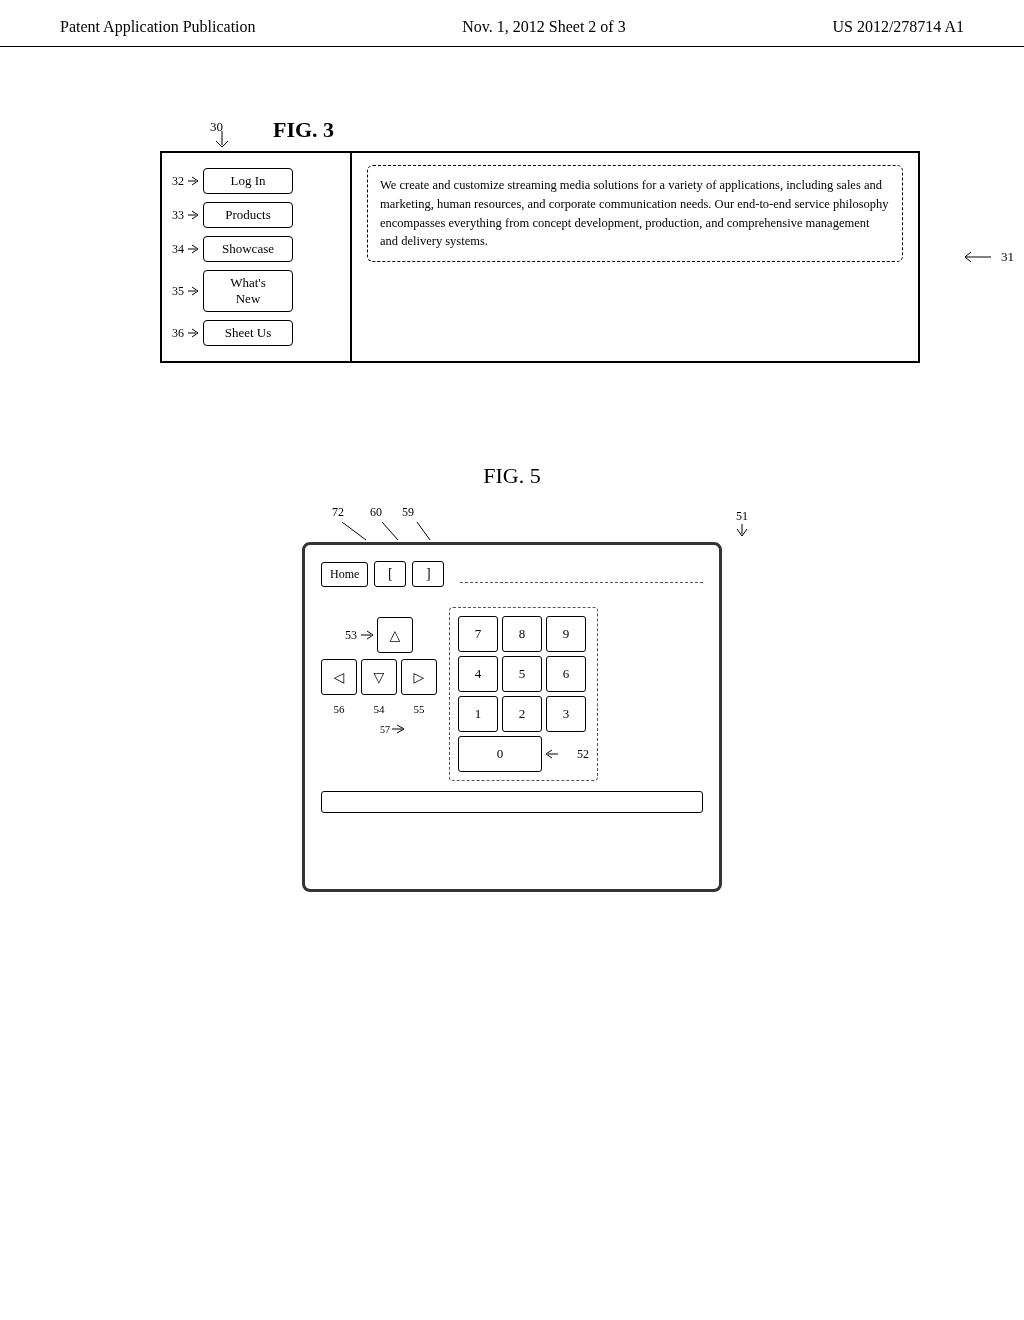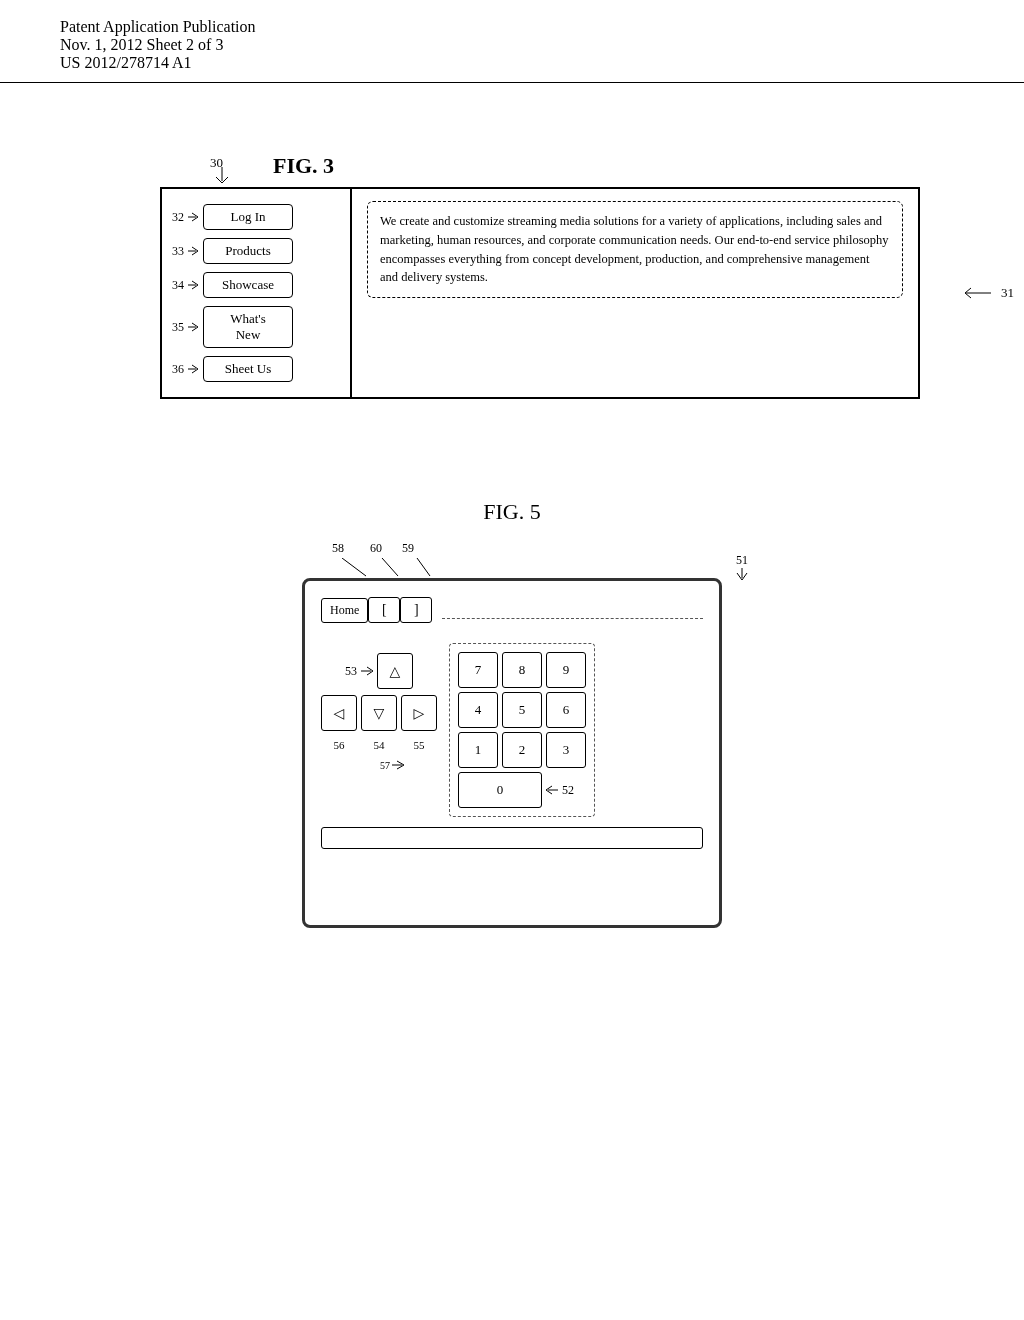--- a/index.html
+++ b/index.html
@@ -12,21 +12,20 @@
       color: #000;
     }
 
     
     .header {
       display: flex;
       justify-content: space-between;
       align-items: baseline;
       padding: 18px 60px 10px 60px;
       border-bottom: 1px solid #000;
-      flex-direction: column;
     }
 
     
     .main {
       padding: 40px 60px;
     }
 
     
     .fig3-section {
       margin-top: 30px;
@@ -103,21 +102,21 @@
       width: 420px;
       min-height: 350px;
       background: #fff;
       padding: 16px;
       position: relative;
     }
 
     .fig5-top-row {
       display: flex;
       align-items: center;
-      gap: 0;
+      gap: 6px;
       margin-bottom: 20px;
     }
 
     .fig5-button {
       border: 1.5px solid #000;
       border-radius: 3px;
       padding: 4px 8px;
       font-size: 12px;
       background: #fff;
       min-width: 44px;
@@ -295,25 +294,25 @@
       </div>
     </div>
   </div>
 
   <div class="fig5-section">
     <span class="fig5-title">FIG. 5</span>
 
     <div class="fig5-wrapper" style="position:relative;">
 
       <div style="display:flex; position:relative; margin-bottom:2px; margin-left:20px;">
-        <span style="font-size:12px; margin-right:16px; margin-left:10px;">58</span>
+        <span style="font-size:12px; margin-right:16px; margin-left:10px;">72</span>
         <span style="font-size:12px; margin-right:10px; margin-left:10px;">60</span>
         <span style="font-size:12px; margin-left:10px;">59</span>
 
-        <div style="position:absolute; right:-30px; top:12px; display:flex; flex-direction:column; align-items:center;">
+        <div style="position:absolute; right:-30px; top:4px; display:flex; flex-direction:column; align-items:center;">
           <span style="font-size:12px;">51</span>
           <svg width="20" height="16">
             <line x1="10" y1="0" x2="10" y2="10" stroke="#000" stroke-width="1"></line>
             <line x1="5" y1="5" x2="10" y2="12" stroke="#000" stroke-width="1"></line>
             <line x1="15" y1="5" x2="10" y2="12" stroke="#000" stroke-width="1"></line>
           </svg>
         </div>
       </div>
 
       <div style="display:flex; margin-left:20px; margin-bottom:0px; position:relative; height:20px;">
@@ -387,21 +386,21 @@
                 <div class="numpad-btn">5</div>
                 <div class="numpad-btn">6</div>
 
                 <div class="numpad-btn">1</div>
                 <div class="numpad-btn">2</div>
                 <div class="numpad-btn">3</div>
               </div>
               
               <div style="display:flex; align-items:center; gap:4px;">
                 <div class="numpad-btn" style="width:84px; height:36px;">0</div>
-                <div style="display:flex; align-items:center;">
+                <div style="display:flex; align-items:center;gap:15px;">
                   <svg width="16" height="12">
                     <line x1="12" y1="6" x2="2" y2="6" stroke="#000" stroke-width="1"></line>
                     <line x1="6" y1="2" x2="0" y2="6" stroke="#000" stroke-width="1"></line>
                     <line x1="6" y1="10" x2="0" y2="6" stroke="#000" stroke-width="1"></line>
                   </svg>
                   <span style="font-size:12px;">52</span>
                 </div>
               </div>
             </div>
           </div>

